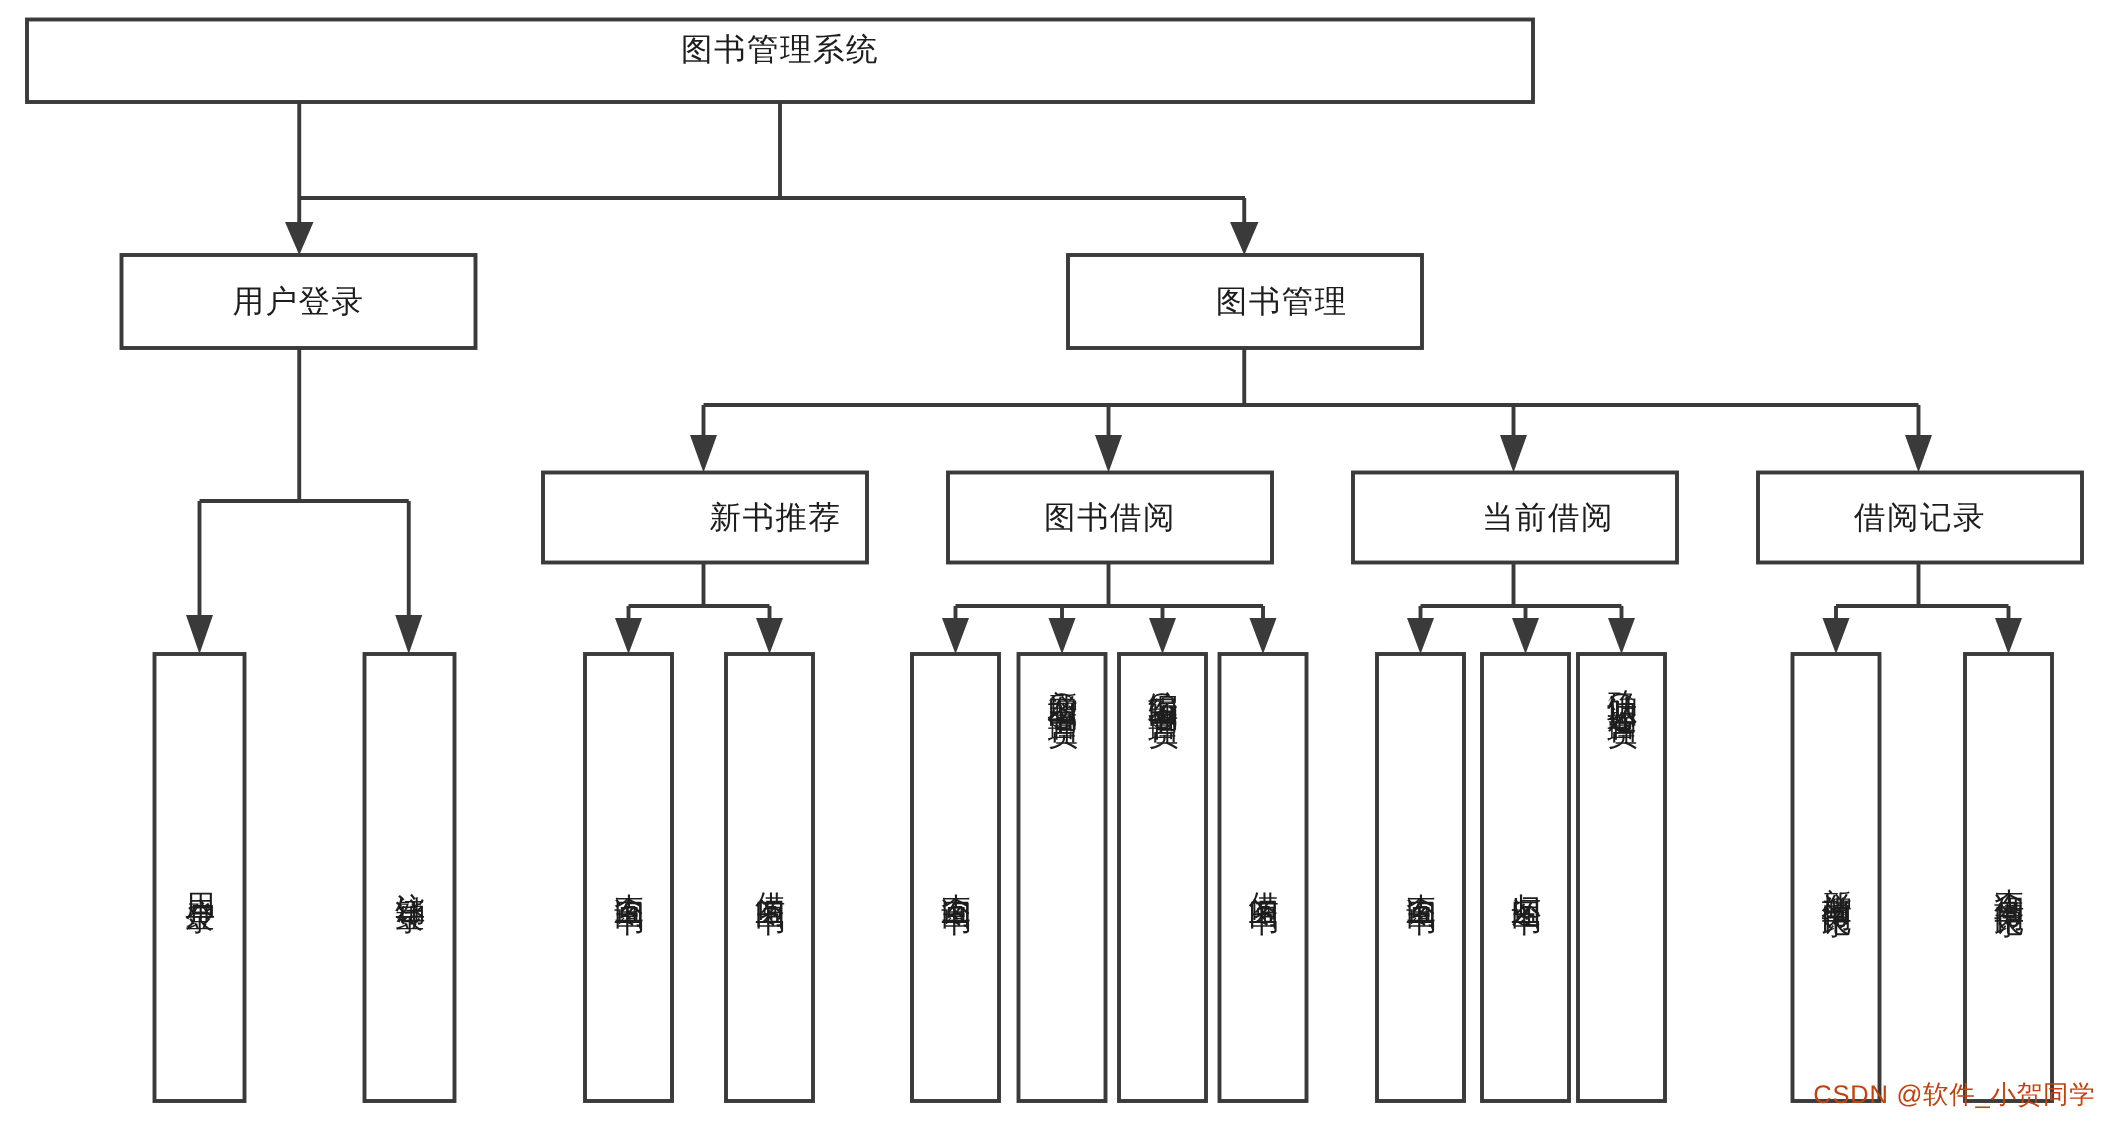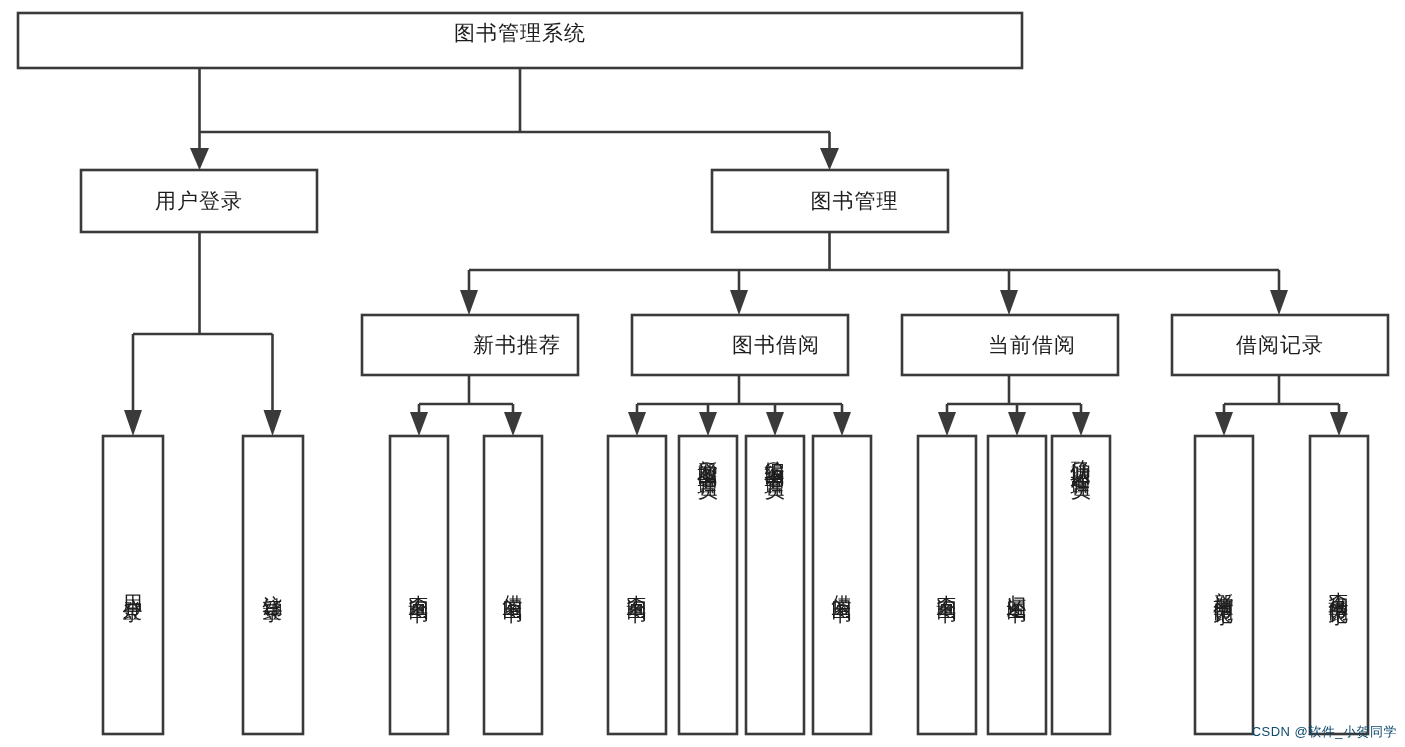--- a/index.html
+++ b/index.html
@@ -66,22 +66,22 @@
     text-orientation: upright;
     letter-spacing: 3px;
     line-height: 1;
     pointer-events: none;
     text-align: center;
   }
   #watermark {
     position: absolute;
     right: 8px;
     bottom: 6px;
-    font-size: 13px;
-    color: #0c4a6e;
+    font-size: 17px;
+    color: #c2410c;
     letter-spacing: 0.5px;
     white-space: nowrap;
     pointer-events: none;
   }
 </style>
 </head>
 <body>
 
 <div id="diagram-root">
 
@@ -175,21 +175,21 @@
     <rect class="node-box" x="1195" y="436" width="58" height="298"></rect>
     <rect class="node-box" x="1310" y="436" width="58" height="298"></rect>
   </svg>
 
   <div class="node-label-h" style="left:18px; top:13px; width:1004px; height:40px;">图书管理系统</div>
 
   <div class="node-label-h" style="left:81px; top:170px; width:236px; height:62px;">用户登录</div>
   <div class="node-label-h" style="left:712px; top:170px; width:285px; height:62px;">图书管理</div>
 
   <div class="node-label-h" style="left:362px; top:315px; width:216px; height:60px;margin-left:47px;">新书推荐</div>
-  <div class="node-label-h" style="left:632px; top:315px; width:216px; height:60px;margin-left:36px;">图书借阅</div>
+  <div class="node-label-h" style="left:632px; top:315px; width:216px; height:60px;">图书借阅</div>
   <div class="node-label-h" style="left:902px; top:315px; width:260px; height:60px;">当前借阅</div>
   <div class="node-label-h" style="left:1172px; top:315px; width:216px; height:60px;">借阅记录</div>
 
   <div class="node-label-v" style="left:103px; top:436px; width:60px; height:298px;">用户登录</div>
   <div class="node-label-v" style="left:243px; top:436px; width:60px; height:298px;">注销登录</div>
 
   <div class="node-label-v" style="left:390px; top:436px; width:58px; height:298px;">查询图书</div>
   <div class="node-label-v" style="left:484px; top:436px; width:58px; height:298px;">借阅图书</div>
 
   <div class="node-label-v" style="left:608px; top:436px; width:58px; height:298px;">查询图书</div>

